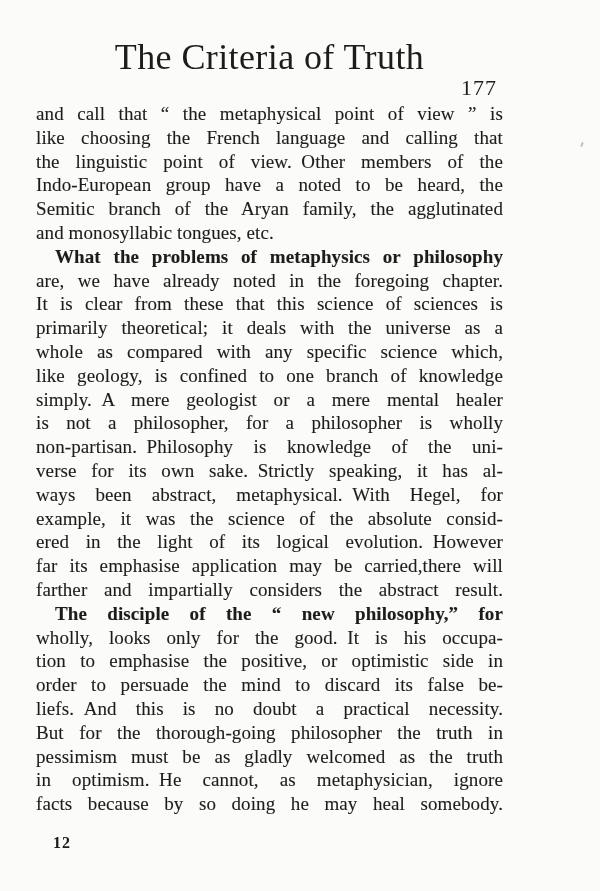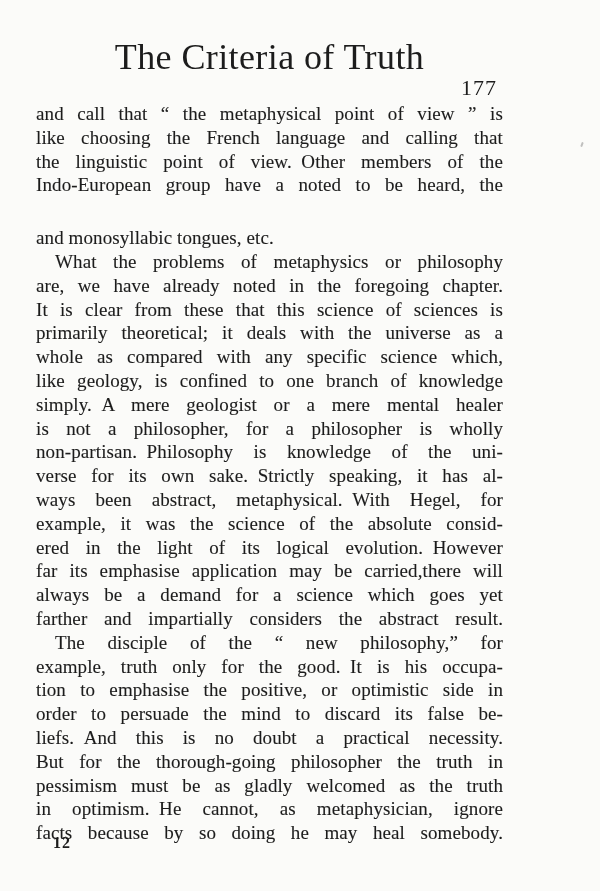--- a/index.html
+++ b/index.html
@@ -61,23 +61,22 @@
     display: block;
     height: 23.8px;
     line-height: 23.8px;
     text-align: justify;
     text-align-last: justify;
     white-space: nowrap;
   }
   .text-line.no-justify-last {
     text-align-last: left;
     white-space: normal;
-    margin-top: 29px;
   }
-  .text-line.indent { text-indent: 19px; }
+  .text-line.indent { text-indent: 19px; font-weight: bold; }
   
   .signature-mark {
     position: absolute;
     left: 53px;
     top: 834px;
     font-size: 16px;
     font-weight: bold;
     letter-spacing: 1px;
     font-variant-numeric: oldstyle-nums;
   }
@@ -102,43 +101,43 @@
     <span class="header-title">The Criteria of Truth</span>
     <span class="page-number">177</span>
   </div>
 
   <div class="body-text" id="body-text">
       <div>
         <div class="text-line">and call that “ the metaphysical point of view ” is</div>
         <div class="text-line">like choosing the French language and calling that</div>
         <div class="text-line">the linguistic point of view. Other members of the</div>
         <div class="text-line">Indo-European group have a noted to be heard, the</div>
+        <div class="text-line">Semitic branch of the Aryan family, the agglutinated</div>
         <div class="text-line no-justify-last">and monosyllabic tongues, etc.</div>
       </div>
       <div>
         <div class="text-line indent">What the problems of metaphysics or philosophy</div>
         <div class="text-line">are, we have already noted in the foregoing chapter.</div>
         <div class="text-line">It is clear from these that this science of sciences is</div>
         <div class="text-line">primarily theoretical; it deals with the universe as a</div>
         <div class="text-line">whole as compared with any specific science which,</div>
         <div class="text-line">like geology, is confined to one branch of knowledge</div>
         <div class="text-line">simply. A mere geologist or a mere mental healer</div>
         <div class="text-line">is not a philosopher, for a philosopher is wholly</div>
         <div class="text-line">non-partisan. Philosophy is knowledge of the uni-</div>
         <div class="text-line">verse for its own sake. Strictly speaking, it has al-</div>
         <div class="text-line">ways been abstract, metaphysical. With Hegel, for</div>
         <div class="text-line">example, it was the science of the absolute consid-</div>
         <div class="text-line">ered in the light of its logical evolution. However</div>
         <div class="text-line">far its emphasise application may be carried,there will</div>
-        <div class="text-line">always be a demand for a science which goes yet</div>
         <div class="text-line">farther and impartially considers the abstract result.</div>
       </div>
       <div>
         <div class="text-line indent">The disciple of the “ new philosophy,” for</div>
-        <div class="text-line">example, truth only for the good. It is his occupa-</div>
+        <div class="text-line">wholly, looks only for the good. It is his occupa-</div>
         <div class="text-line">tion to emphasise the positive, or optimistic side in</div>
         <div class="text-line">order to persuade the mind to discard its false be-</div>
         <div class="text-line">liefs. And this is no doubt a practical necessity.</div>
         <div class="text-line">But for the thorough-going philosopher the truth in</div>
         <div class="text-line">pessimism must be as gladly welcomed as the truth</div>
         <div class="text-line">in optimism. He cannot, as metaphysician, ignore</div>
         <div class="text-line">facts because by so doing he may heal somebody.</div>
       </div>
     </div>
 

